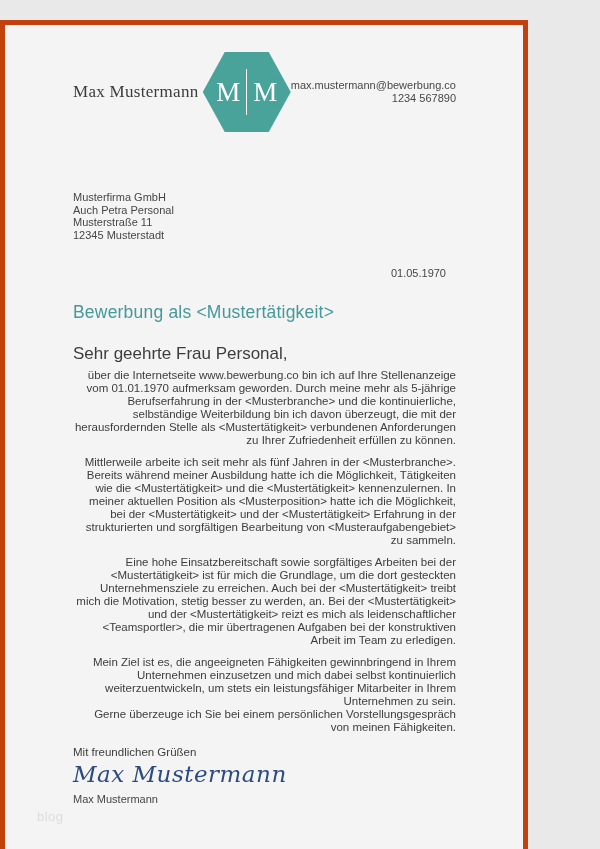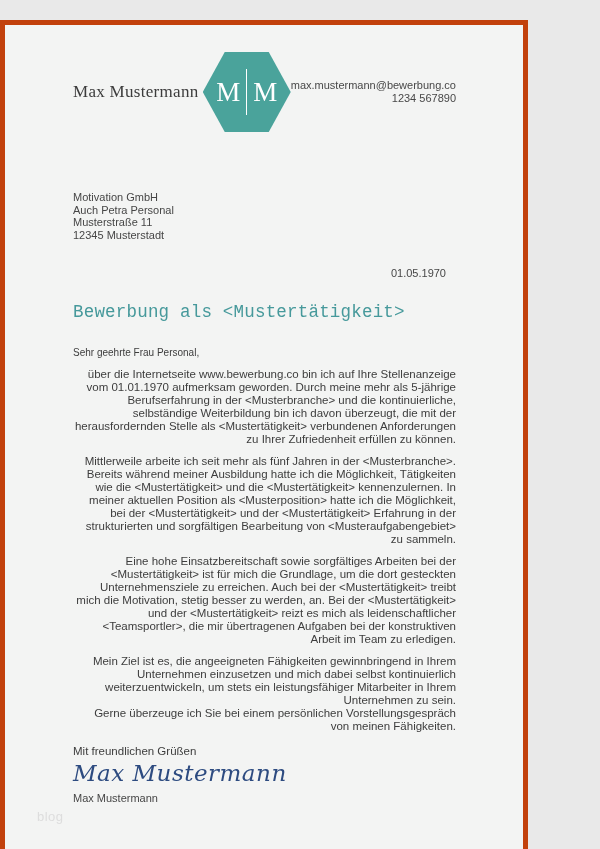--- a/index.html
+++ b/index.html
@@ -46,27 +46,27 @@
     font-size:11px;line-height:13px;color:#484848;
   }
 
   
   .recipient{margin-top:59px;font-size:11px;line-height:12.5px;color:#464646;}
   .date-row{margin-top:26px;text-align:right;padding-right:10px;font-size:11px;color:#464646;}
 
   
   .subject{
     margin-top:23px;
-    font-family:Liberation Mono, monospace;
+    font-family:Liberation Sans, sans-serif;
     font-size:17.5px;color:#46999b;
     letter-spacing:.2px;
   }
 
   
-  .salutation{margin-top:24px;font-size:10px;line-height:13px;}
+  .salutation{margin-top:24px;font-size:17px;line-height:13px;}
   .para{margin-top:9px;font-size:11.5px;line-height:13px;text-align:right;}
   .para.joined{margin-top:0;}
 
   
   .closing{margin-top:12px;font-size:11.5px;}
   .signature{
     margin-top:3px;
     font-family:"DejaVu Serif","Liberation Serif",serif;
     font-style:italic;
     font-size:23px;color:var(--sig);
@@ -93,21 +93,21 @@
         <span class="bar"></span>
         <span class="m">M</span>
       </div>
       <div class="hdr-contact">
         <div>max.mustermann@bewerbung.co</div>
         <div>1234 567890</div>
       </div>
     </div>
 
     <div class="recipient">
-      <div>Motivation GmbH</div>
+      <div>Musterfirma GmbH</div>
       <div>Auch Petra Personal</div>
       <div>Musterstraße 11</div>
       <div>12345 Musterstadt</div>
     </div>
 
     <div class="date-row">01.05.1970</div>
 
     <div class="subject">Bewerbung als &lt;Mustertätigkeit&gt;</div>
 
     <div class="salutation">Sehr geehrte Frau Personal,</div>

